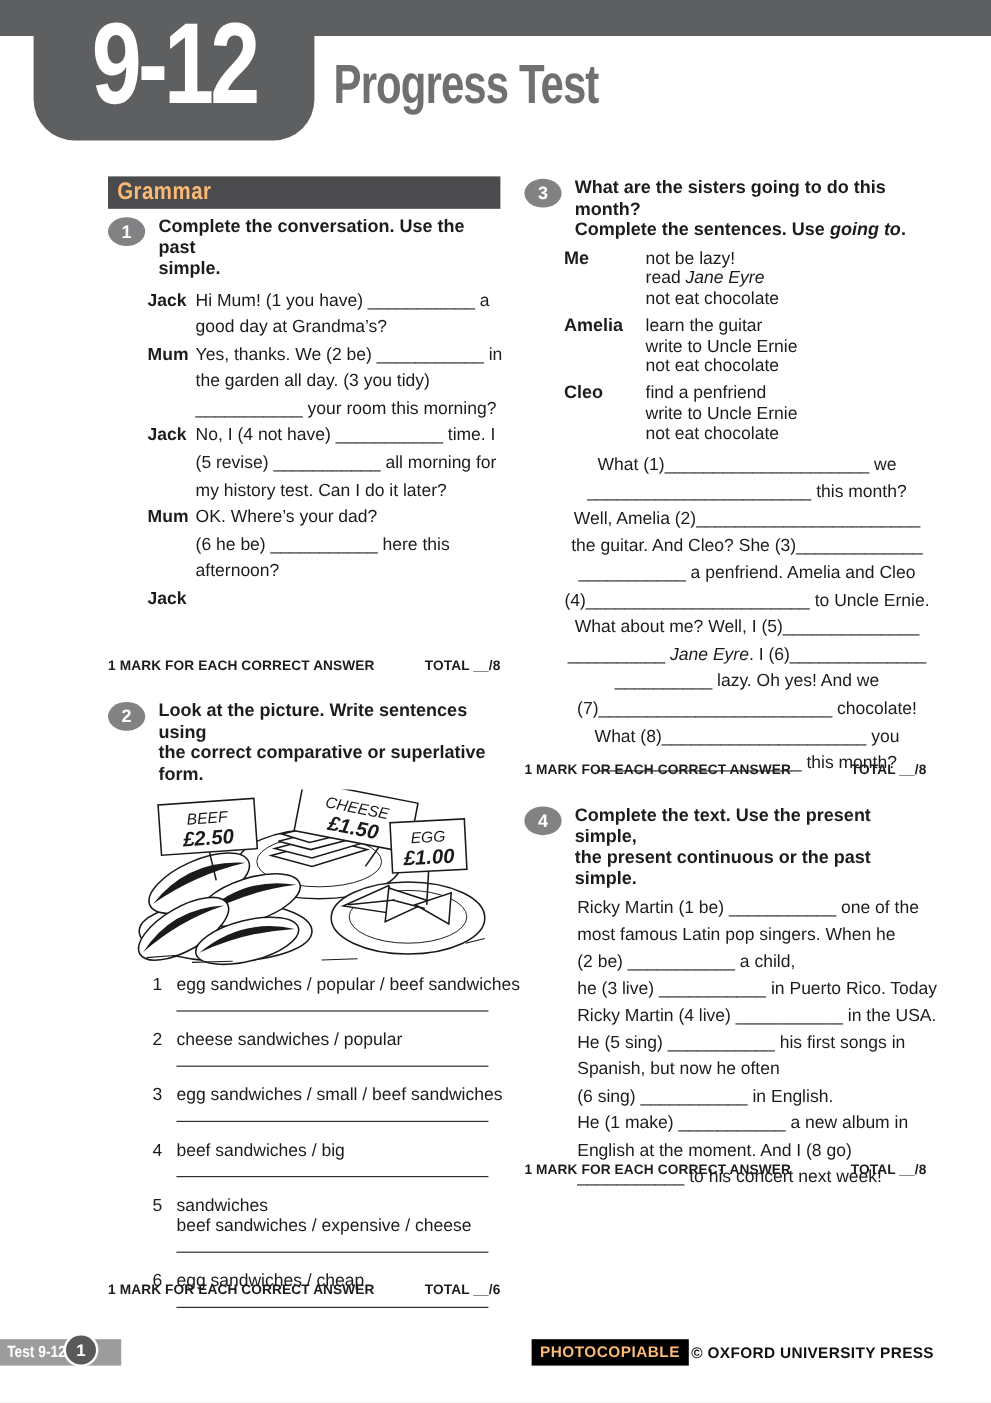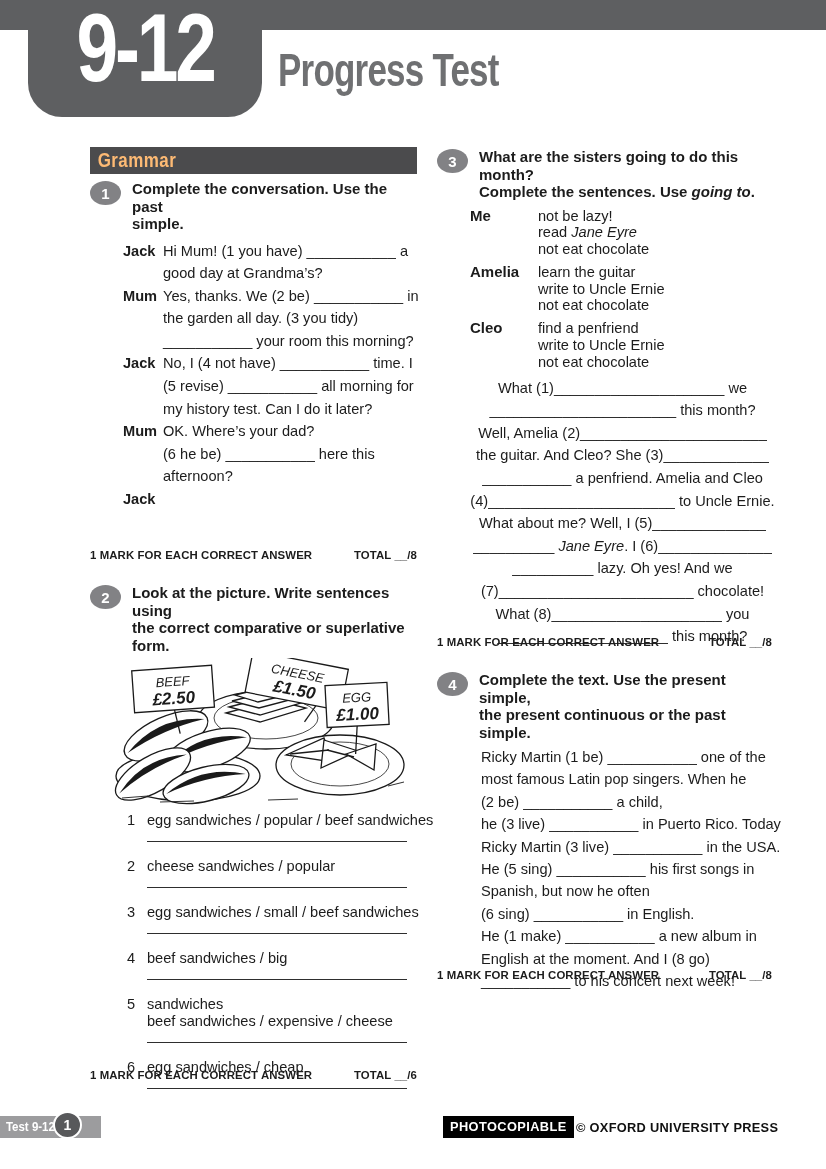--- a/index.html
+++ b/index.html
@@ -6,21 +6,21 @@
   .page {
     position:relative; width:826px; height:1169px; background:#ffffff;
     font-family:"Liberation Sans", sans-serif; color:#1c1c1c;
     margin:0 auto; overflow:hidden;
   }
   
   .top-band { position:absolute; left:0; top:0; width:826px; height:30px; background:#5e5f61; }
   .unit-box {
     position:absolute; left:28px; top:0; width:234px; height:117px;
     background:#5e5f61; border-radius:0 0 34px 34px;
-    display:flex; align-items:flex-start; justify-content:center;
+    display:flex; align-items:center; justify-content:center;
   }
   .unit-box .num {
     color:#fff; font-size:96px; font-weight:bold; line-height:1;
     transform:scaleX(.78); letter-spacing:-4px; padding-bottom:10px;
   }
   .page-title {
     position:absolute; left:278px; top:43px;
     font-size:46px; font-weight:bold; color:#6f7072;
     transform:scaleX(.76); transform-origin:0 50%; letter-spacing:-1px; white-space:nowrap;
   }
@@ -76,21 +76,21 @@
   .footer-bar span {
     color:#fff; font-weight:bold; font-size:13.5px; line-height:22px; padding-left:7px;
     display:inline-block; transform:scaleX(.85); transform-origin:0 50%; white-space:nowrap;
   }
   .page-badge {
     position:absolute; left:53px; top:1111px; width:29px; height:28px; border-radius:50%;
     background:#58595b; border:2px solid #fff; color:#fff; font-weight:bold; font-size:14px;
     display:flex; align-items:center; justify-content:center; box-sizing:border-box;
   }
   .photocopiable {
-    position:absolute; left:443px; top:1116px; background:#000; color:#ffffff;
+    position:absolute; left:443px; top:1116px; background:#000; color:#fdba74;
     font-weight:bold; font-size:12.8px; padding:3px 7px 4px 7px; letter-spacing:.4px;
   }
   .copyright {
     position:absolute; left:576px; top:1120px; color:#101010;
     font-weight:bold; font-size:12.8px; letter-spacing:.3px; white-space:nowrap;
   }
   
   .pic-wrap svg text { font-family:"Liberation Sans", sans-serif; }
 </style>
 </head>
@@ -347,21 +347,21 @@
       <div class="ex-title">
         <div>Complete the text. Use the present simple,</div>
         <div>the present continuous or the past simple.</div>
       </div>
     </div>
     <div class="fill4">
       <div class="ln">Ricky Martin (1 be) ___________ one of the</div>
       <div class="ln">most famous Latin pop singers. When he</div>
       <div class="ln">(2 be) ___________ a child,</div>
       <div class="ln">he (3 live) ___________ in Puerto Rico. Today</div>
-      <div class="ln">Ricky Martin (3 live) ___________ in the USA.</div>
+      <div class="ln">Ricky Martin (4 live) ___________ in the USA.</div>
       <div class="ln">He (5 sing) ___________ his first songs in</div>
       <div class="ln">Spanish, but now he often</div>
       <div class="ln">(6 sing) ___________ in English.</div>
       <div class="ln">He (1 make) ___________ a new album in</div>
       <div class="ln">English at the moment. And I (8 go)</div>
       <div class="ln">___________ to his concert next week!</div>
     </div>
   </div>
   <div class="mark-row" style="left:437px; top:969px; width:335px;">
     <span>1 MARK FOR EACH CORRECT ANSWER</span>

